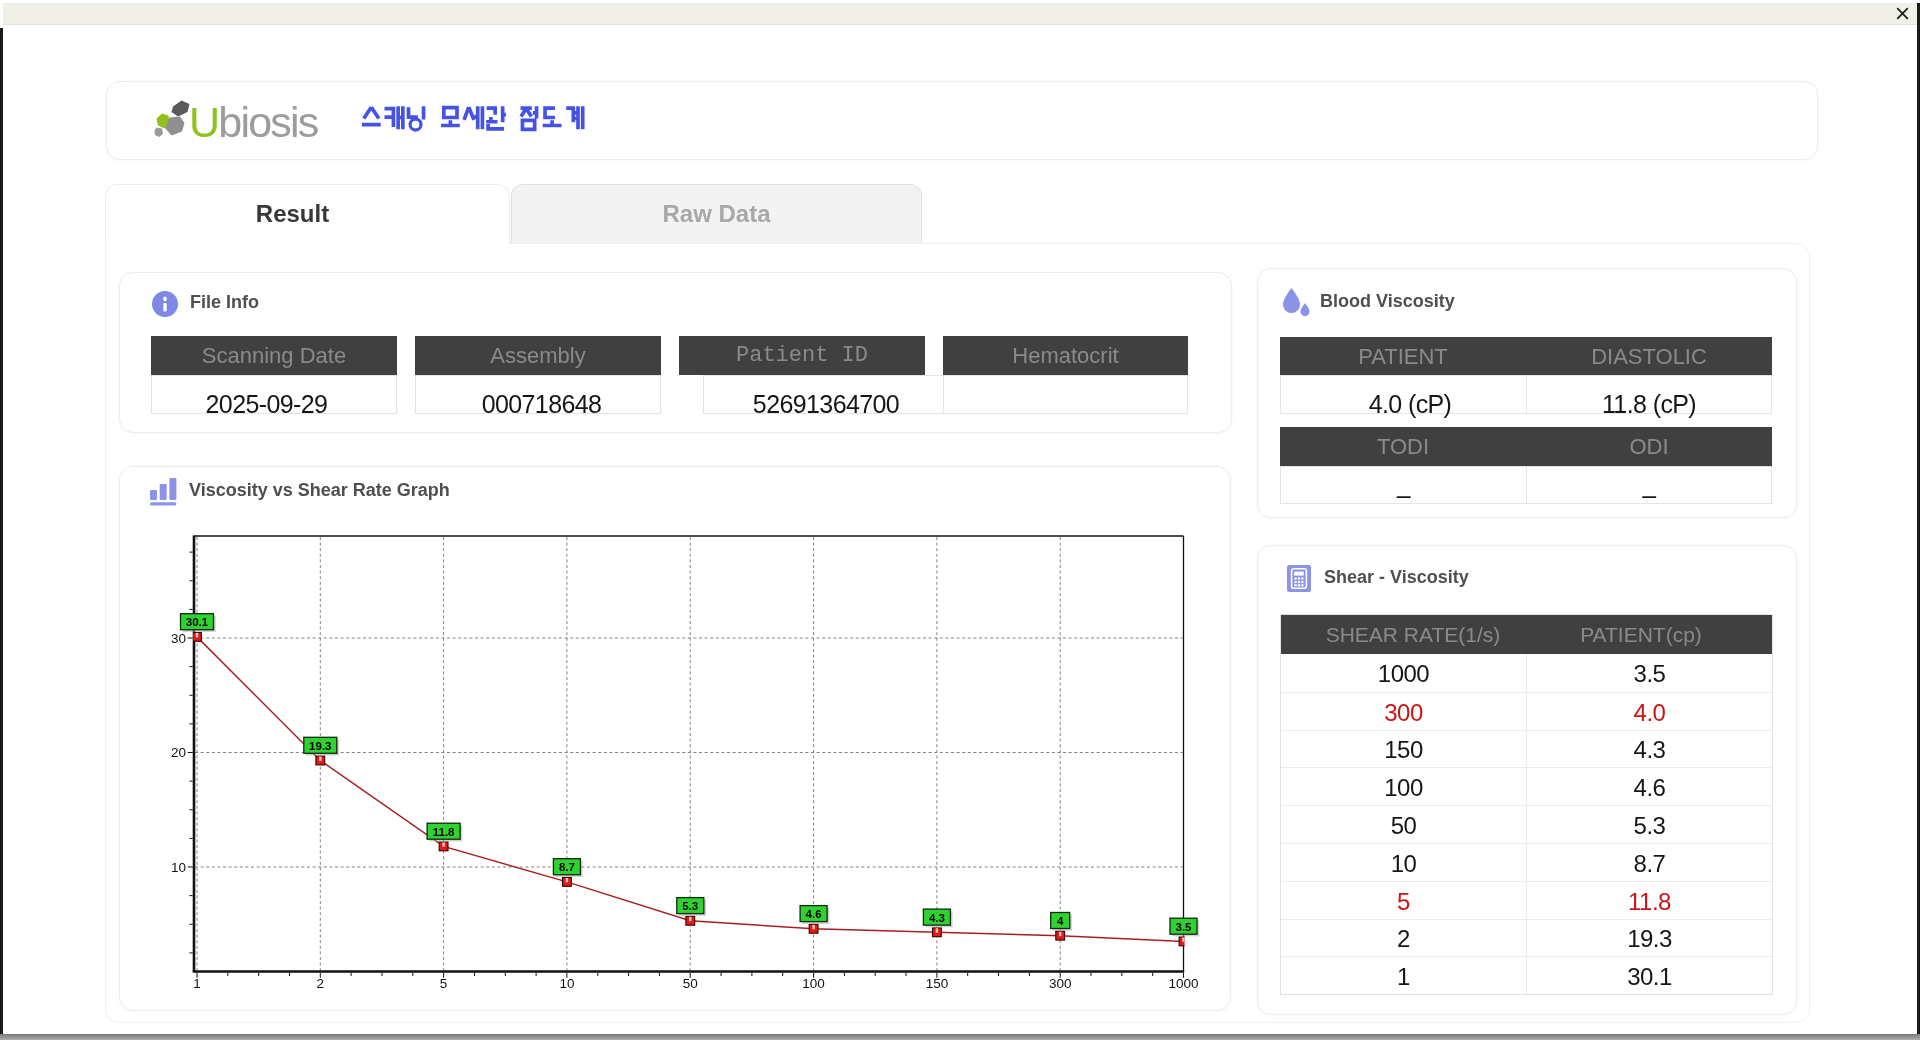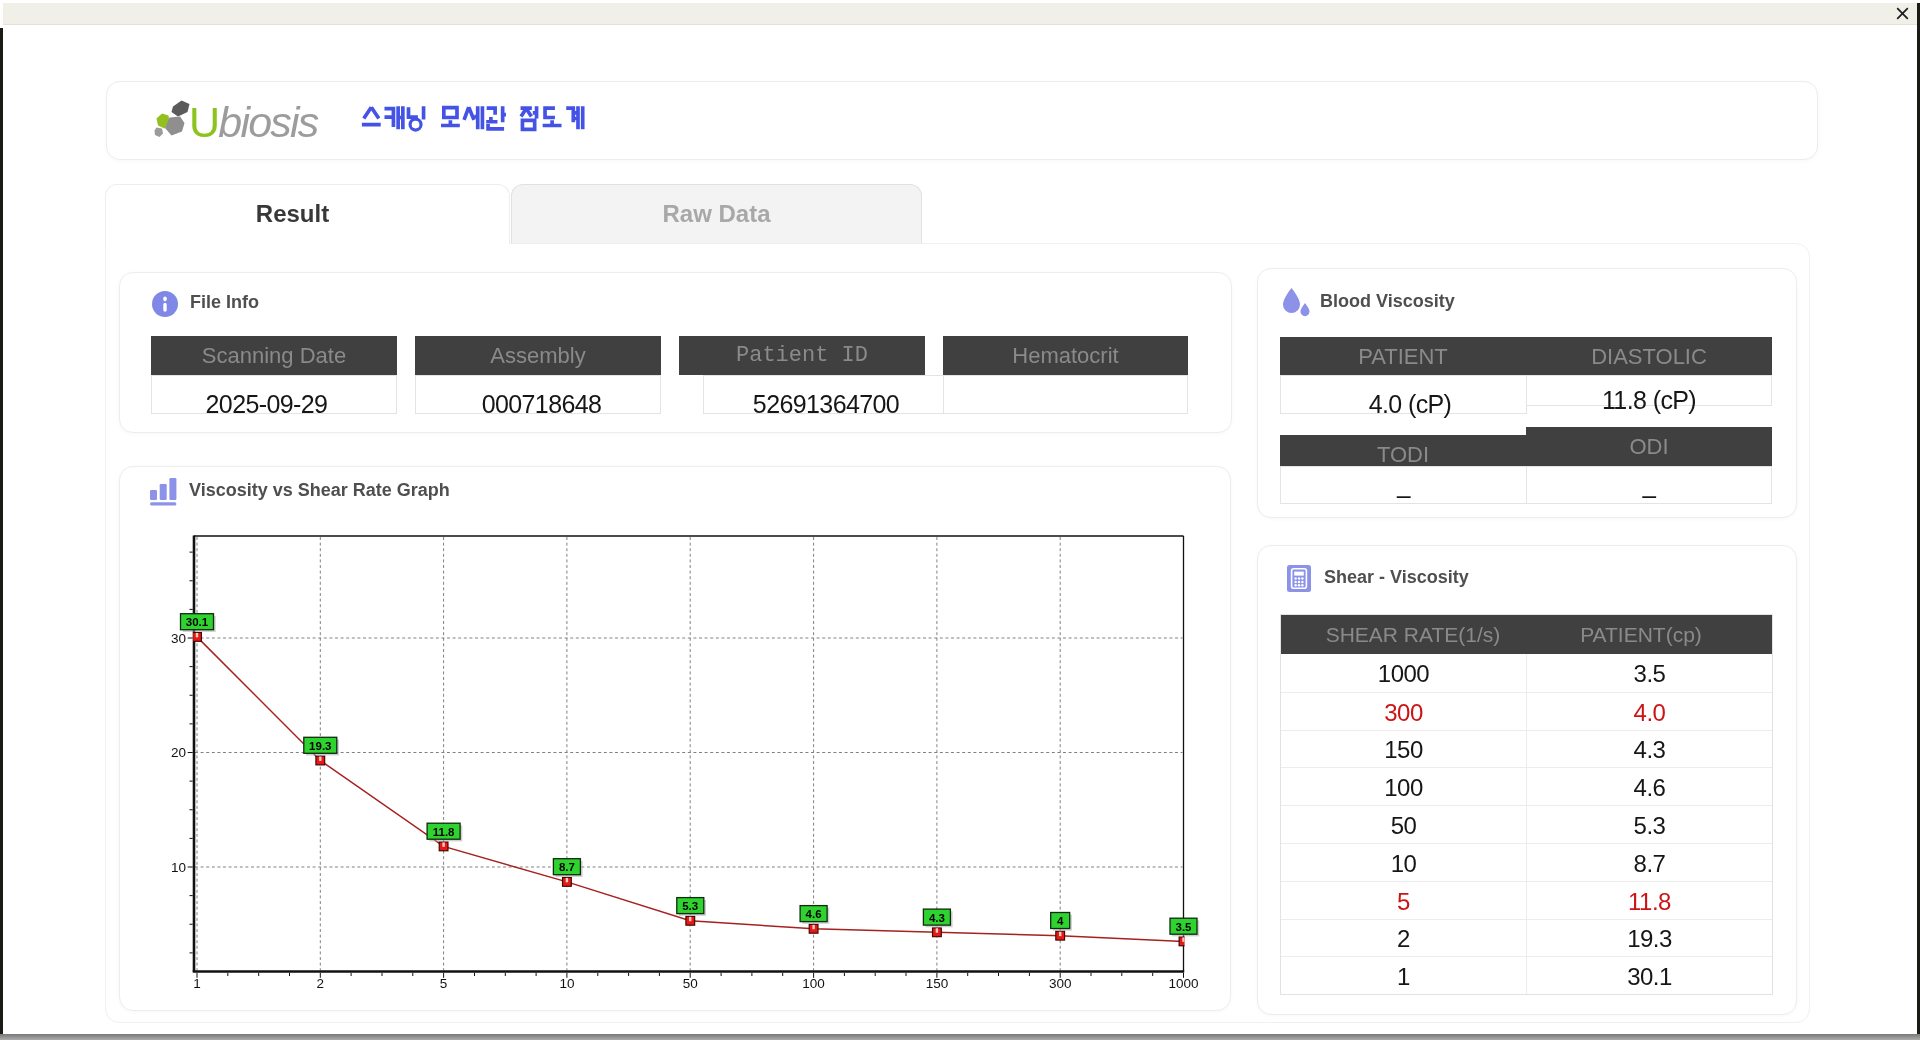--- a/index.html
+++ b/index.html
@@ -30,21 +30,21 @@
 <div class="abs" style="left:1917px; top:3px; width:3px; height:1031px; background:#1b1b16;"></div>
 <div class="abs" style="left:0; top:1034px; width:1920px; height:6px; background:linear-gradient(#787878,#ababab);"></div>
 
 <div class="card" style="left:106px; top:81px; width:1712px; height:79px;"></div>
 <svg id="logo" class="abs" style="left:151px; top:98px;" width="42" height="42" viewBox="0 0 42 42">
   <polygon points="22,8.5 30.5,2.5 38.5,6 36.5,14 27,18.5 20.5,14" fill="#5b5b5b"></polygon>
   <polygon points="11,15.5 17.5,17.5 18.5,24 13.5,30.5 7,27.5 5.5,20.5" fill="#92c01e"></polygon>
   <polygon points="18.5,19.5 29,18.5 33.5,25 31,33.5 20.5,37.5 14,30" fill="#8f8f8f"></polygon>
   <polygon points="5.5,29.5 11,30.5 12,35.5 8.5,39 4,37 3.5,32.5" fill="#9b9b9b"></polygon>
 </svg>
-<div class="abs" style="left:189px; top:101px; font-size:43px; line-height:43px; letter-spacing:-1.8px;"><span style="color:#8dc31f;">U</span><span style="color:#9c9c9c;font-style:italic;">biosis</span></div>
+<div class="abs" style="left:189px; top:101px; font-size:43px; line-height:43px; letter-spacing:-1.8px;"><span style="color:#8dc31f;">U</span><span style="color:#9c9c9c;">biosis</span></div>
 <svg id="ktitle" class="abs" style="left:360px; top:104px;" width="226" height="28" viewBox="0 0 240 29">
   <g stroke="#4453e6" stroke-width="3.9" fill="none">
     <path d="M12 3 L4 15 M12 3 L20 15 M2 21.5 H22"></path>
     <g transform="translate(24,0)">
         <path d="M2 4.5 H11.5 V24 M2 13.5 H11.5 M16.5 2 V26.5 M21.5 2 V26.5 M16.5 14 H21.5"></path>
       </g>
     <g transform="translate(48,0)">
         <path d="M3.5 3 V13.5 H13.5 M19.5 2 V16"></path>
         <circle cx="11" cy="21.5" r="5.8" stroke-width="3.4"></circle>
       </g>
@@ -248,22 +248,22 @@
 <div class="card" style="left:1257px; top:268px; width:540px; height:250px;"></div>
 <svg class="abs" style="left:1283px; top:288px;" width="28" height="30" viewBox="0 0 28 30">
   <path d="M8.5 0 C8.5 0 0 10.4 0 16.4 A8.5 8.6 0 0 0 17 16.4 C17 10.4 8.5 0 8.5 0 Z" fill="#8b92e8"></path>
   <path d="M22 15 C22 15 17.5 20.5 17.5 23.6 A4.5 4.6 0 0 0 26.5 23.6 C26.5 20.5 22 15 22 15 Z" fill="#8b92e8"></path>
 </svg>
 <div class="sect-title" style="left:1320px; top:291px;">Blood Viscosity</div>
 <div id="blood">
   <div class="hcell" style="left:1280px; top:337px; width:246px; height:39px;">PATIENT</div>
   <div class="hcell" style="left:1526px; top:337px; width:246px; height:39px;">DIASTOLIC</div>
   <div class="vcell" style="left:1280px; top:375px; width:247px; height:39px; padding-left:13px;">4.0 (cP)</div>
-  <div class="vcell" style="left:1526px; top:375px; width:246px; height:31px;">11.8 (cP)</div>
-  <div class="hcell" style="left:1280px; top:427px; width:246px; height:39px;margin-top:8px;">TODI</div>
+  <div class="vcell" style="left:1526px; top:375px; width:246px; height:39px;">11.8 (cP)</div>
+  <div class="hcell" style="left:1280px; top:427px; width:246px; height:39px;">TODI</div>
   <div class="hcell" style="left:1526px; top:427px; width:246px; height:39px;">ODI</div>
   <div class="vcell" style="left:1280px; top:466px; width:247px; height:38px;">–</div>
   <div class="vcell" style="left:1526px; top:466px; width:246px; height:38px;">–</div>
 </div>
 
 <div class="card" style="left:1257px; top:545px; width:540px; height:470px;"></div>
 <svg class="abs" style="left:1287px; top:565px;" width="24" height="27" viewBox="0 0 24 27">
   <rect x="0" y="0" width="24" height="27" rx="2.5" fill="#8b92e8"></rect>
   <rect x="4.6" y="3.8" width="14.8" height="19.4" rx="2" fill="none" stroke="#fff" stroke-width="1.6"></rect>
   <rect x="7.2" y="6.6" width="9.6" height="4" fill="#fff"></rect>

